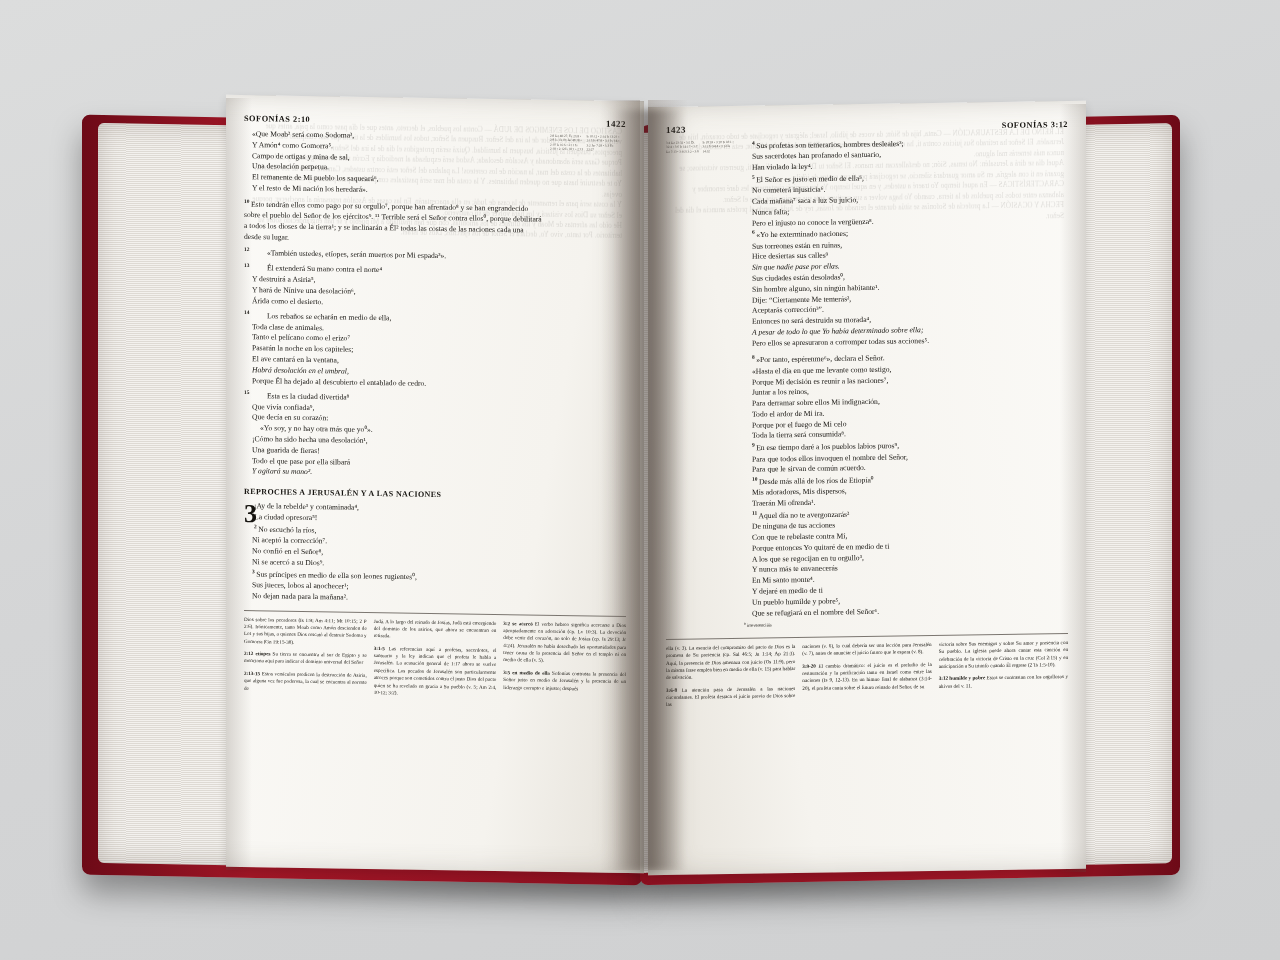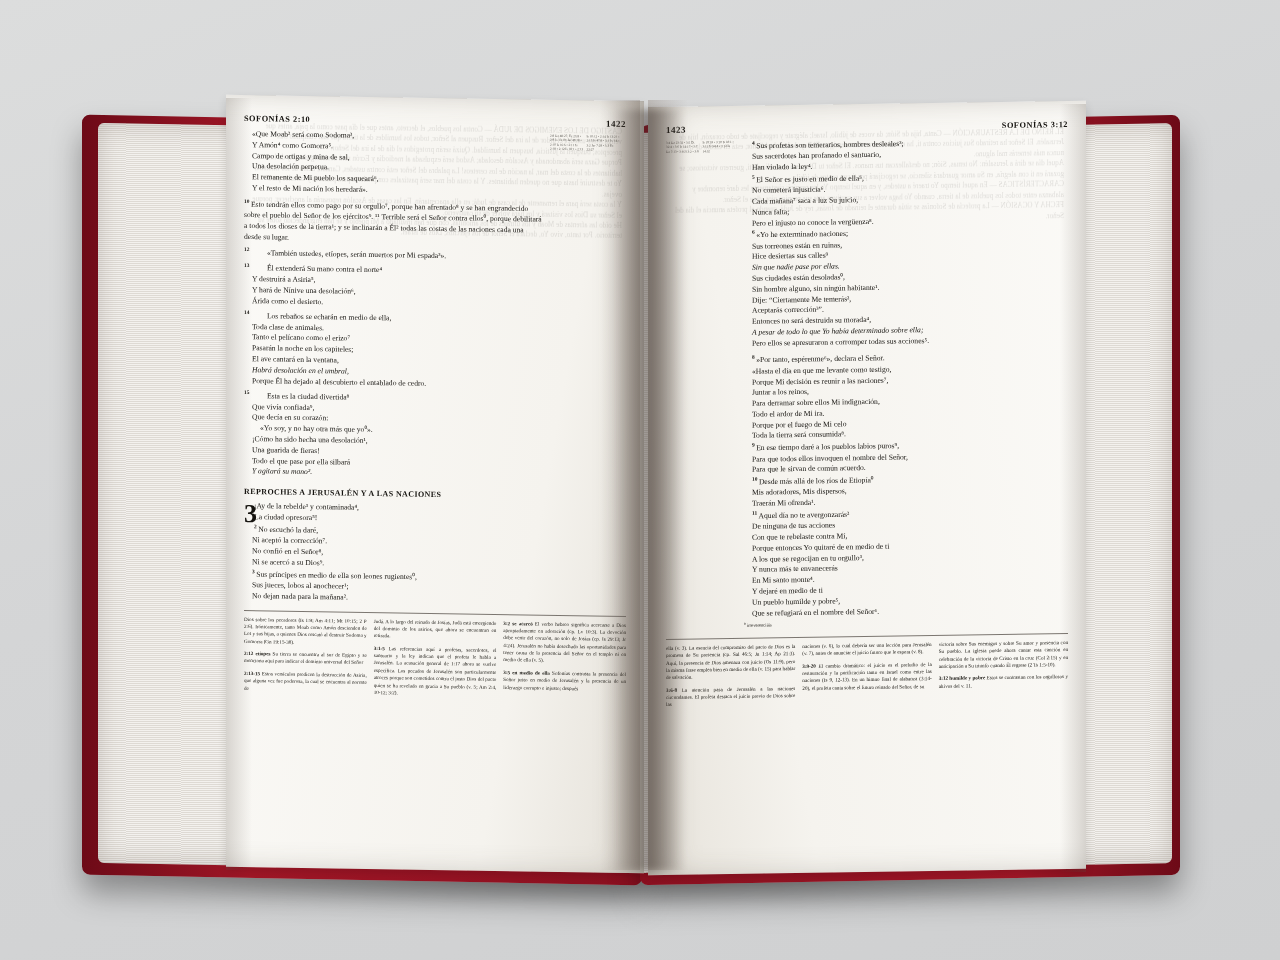--- a/index.html
+++ b/index.html
@@ -299,21 +299,21 @@
             <span class="poetry">Todo el que pase por ella silbará</span>
             <span class="poetry ital">Y agitará su mano².</span>
           </div>
 
           <div class="sechead">REPROCHES A JERUSALÉN Y A LAS NACIONES</div>
 
           <div>
             <span class="chapstart">3</span>
             <span class="poetry">¡Ay de la rebelde³ y contaminada⁴,</span>
             <span class="poetry">La ciudad opresora⁵!</span>
-            <span class="poetry"><span class="vnum">2</span><span>No escuchó la daré,</span></span>
+            <span class="poetry"><span class="vnum">2</span><span>No escuchó la ríos,</span></span>
             <span class="poetry">Ni aceptó la corrección⁷.</span>
             <span class="poetry">No confió en el Señor⁸,</span>
             <span class="poetry">Ni se acercó a su Dios⁹.</span>
             <span class="poetry"><span class="vnum">3</span><span>Sus príncipes en medio de ella son leones rugientes⁰,</span></span>
             <span class="poetry">Sus jueces, lobos al anochecer¹;</span>
             <span class="poetry">No dejan nada para la mañana².</span>
           </div>
 
         </div>
 

